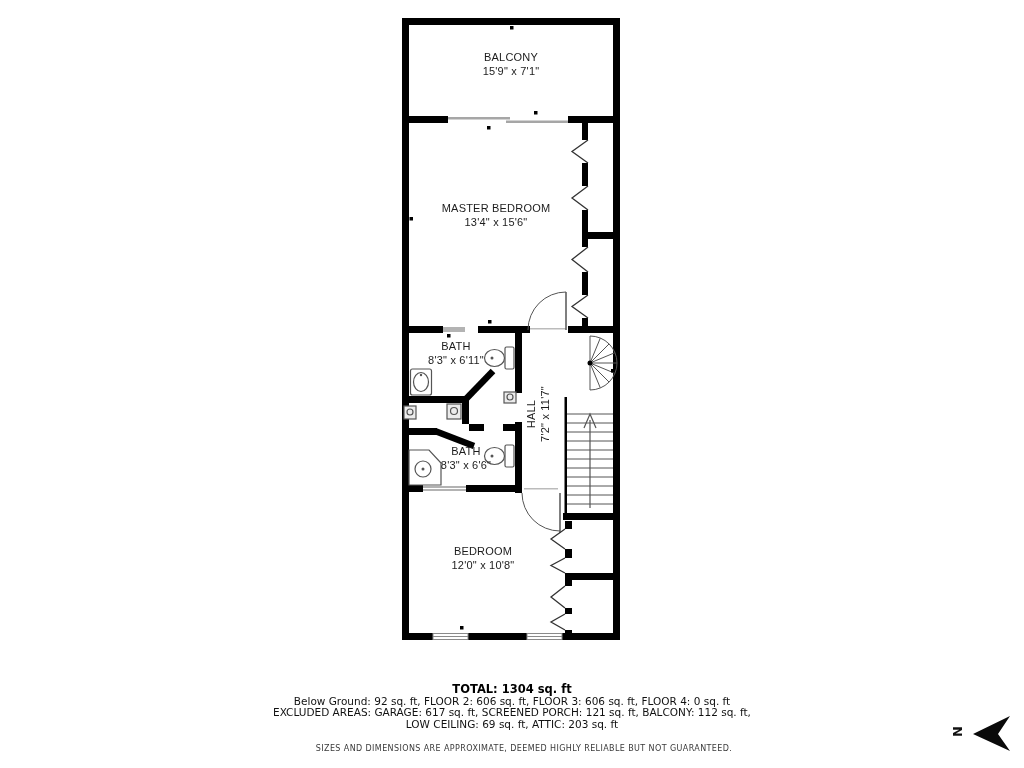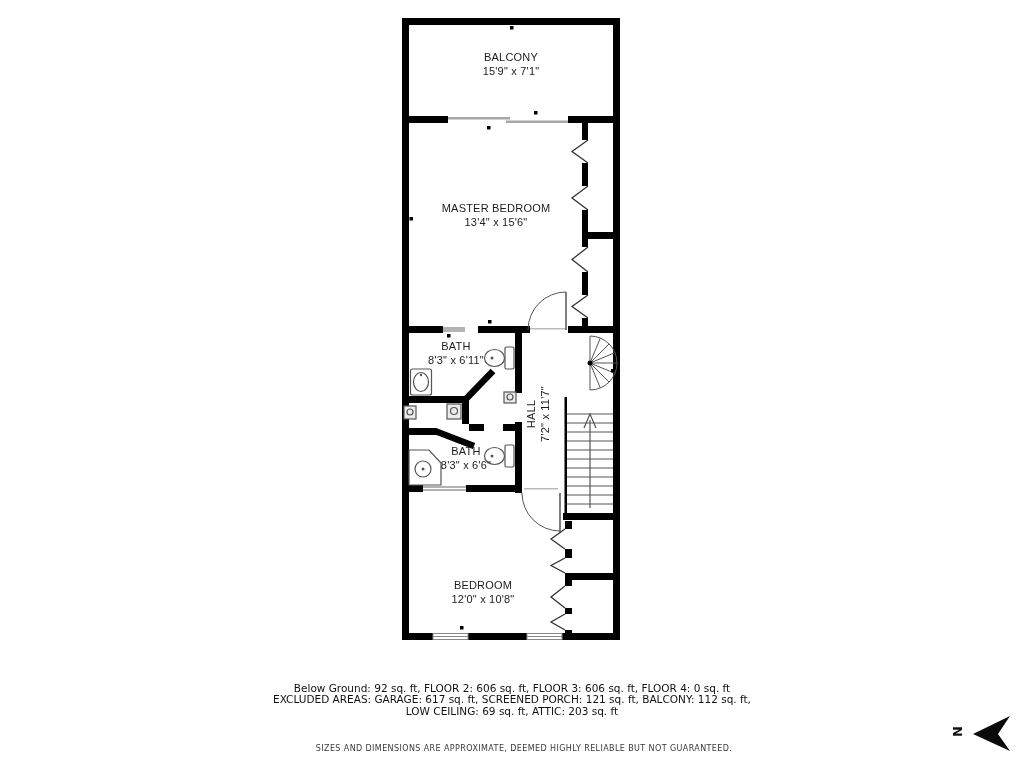--- a/index.html
+++ b/index.html
@@ -202,26 +202,27 @@
   <div>8'3" x 6'11"</div>
 </div>
 <div class="room-label vertical" style="left:538px;top:414px">
   <div>HALL</div>
   <div>7'2" x 11'7"</div>
 </div>
 <div class="room-label" style="left:466px;top:458px">
   <div>BATH</div>
   <div>8'3" x 6'6"</div>
 </div>
-<div class="room-label" style="left:483px;top:592px">
+<div class="room-label" style="left:483px;top:558px">
   <div>BEDROOM</div>
   <div>12'0" x 10'8"</div>
 </div>
 
 <div class="summary">
+  <div class="total">TOTAL: 1304 sq. ft</div>
   <div class="sline">Below Ground: 92 sq. ft, FLOOR 2: 606 sq. ft, FLOOR 3: 606 sq. ft, FLOOR 4: 0 sq. ft</div>
   <div class="sline">EXCLUDED AREAS: GARAGE: 617 sq. ft, SCREENED PORCH: 121 sq. ft, BALCONY: 112 sq. ft,</div>
   <div class="sline">LOW CEILING: 69 sq. ft, ATTIC: 203 sq. ft</div>
 </div>
 
 <div class="disclaimer">SIZES AND DIMENSIONS ARE APPROXIMATE, DEEMED HIGHLY RELIABLE BUT NOT GUARANTEED.</div>
 
 
 <span class="north-n">N</span>
 

